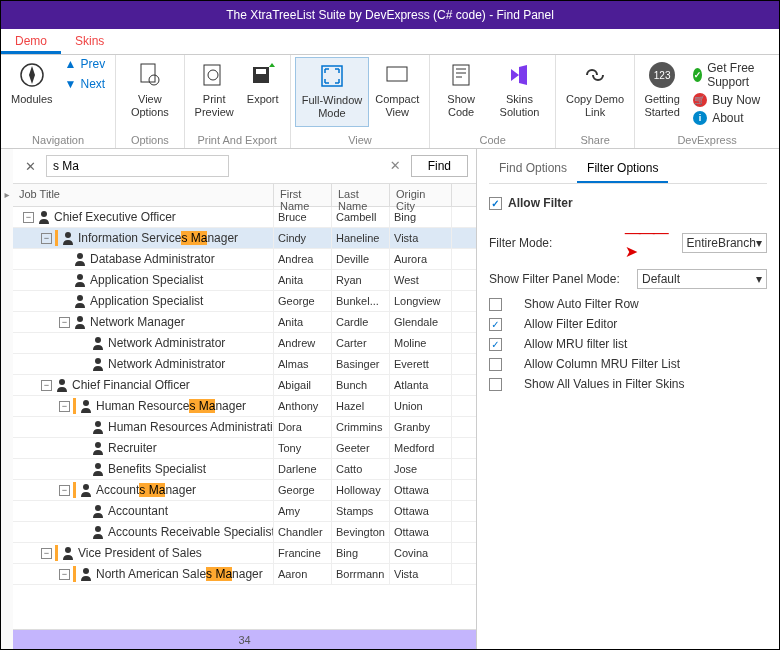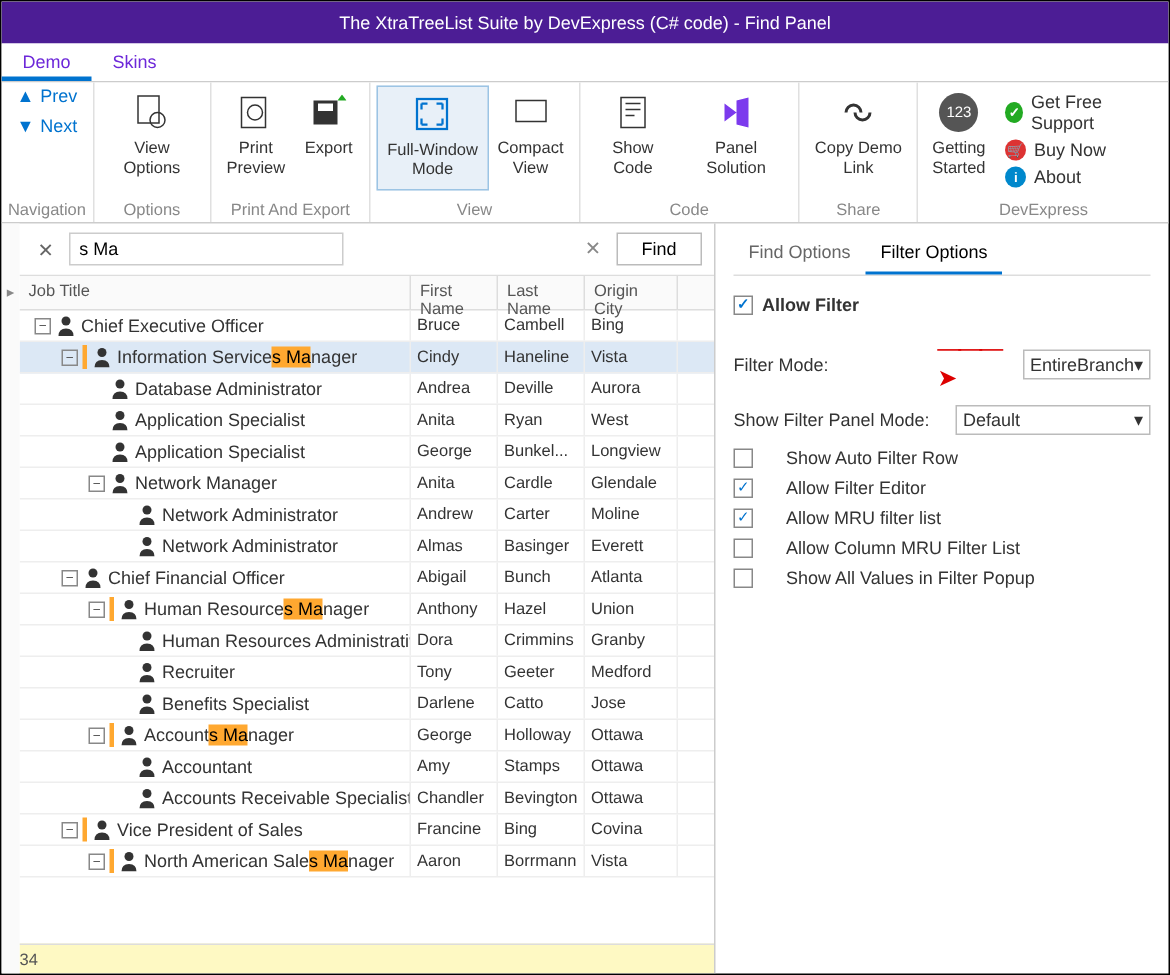--- a/index.html
+++ b/index.html
@@ -1,19 +1,19 @@
 <!DOCTYPE html>
 <html><head>
 <meta charset="utf-8">
 <style>
 *{box-sizing:border-box;margin:0;padding:0;font-family:'Segoe UI',Arial,sans-serif;font-size:12px}
 body{width:780px;height:650px;border:1px solid #000;overflow:hidden;background:#fff;color:#333}
 .titlebar{height:28px;background:#4c1d95;color:#fff;text-align:center;line-height:28px;font-size:12px}
 .menubar{height:26px;border-bottom:1px solid #ccc;display:flex;background:#fff}
-.menuitem{padding:5px 14px;cursor:pointer;color:#6d28d9}
+.menuitem{padding:5px 14px;cursor:pointer;color:#ef4444}
 .menuitem.active{border-bottom:3px solid #0073cf;padding-bottom:2px}
 .ribbon{height:94px;border-bottom:1px solid #ccc;display:flex;background:#fff}
 .rgroup{border-right:1px solid #e0e0e0;display:flex;flex-direction:column;justify-content:space-between;padding:2px 4px 0}
 .rgroup-items{display:flex;align-items:flex-start;height:74px}
 .rgroup-label{text-align:center;font-size:11px;color:#888;padding:2px 0}
 .rbtn{display:flex;flex-direction:column;align-items:center;justify-content:flex-start;padding:4px 6px;cursor:pointer;min-width:46px;text-align:center;line-height:13px;height:70px}
 .rbtn.selected{background:#e8f0f8;border:1px solid #9cc4e4}
 .rbtn .ico{width:28px;height:28px;margin-bottom:4px;display:flex;align-items:center;justify-content:center}
 .rbtn .lbl{font-size:11px;color:#333}
 .navbtns{display:flex;flex-direction:column;justify-content:center;padding:0 6px;gap:6px}
@@ -35,21 +35,21 @@
 .ghead .gc{border-right:1px solid #ddd;padding:4px 6px;font-size:11px;color:#555}
 .gc1{width:261px}.gc2{width:58px}.gc3{width:58px}.gc4{width:62px}
 .gbody{overflow-y:scroll;height:calc(100% - 44px)}
 .grow{display:flex;height:21px;align-items:center;border-bottom:1px solid #eee}
 .grow.sel{background:#dce8f5}
 .grow .gc{border-right:1px solid #eee;padding:0 4px;font-size:11px;height:100%;display:flex;align-items:center;overflow:hidden;white-space:nowrap}
 .treecell{display:flex;align-items:center;gap:3px}
 .exp{width:11px;height:11px;border:1px solid #888;display:inline-flex;align-items:center;justify-content:center;font-size:9px;line-height:1;cursor:pointer;color:#555;flex-shrink:0}
 .hl{background:#ffa830;color:#000}
 .pico{width:14px;height:14px;flex-shrink:0}
-.statusbar{height:20px;background:#fef9c3;border-top:1px solid #ddd;line-height:20px;font-size:11px;color:#555}
+.statusbar{height:20px;background:#c4b5fd;border-top:1px solid #ddd;text-align:center;line-height:20px;font-size:11px;color:#555}
 .tabs{display:flex;border-bottom:1px solid #ddd;margin-bottom:12px}
 .tab{padding:6px 10px;cursor:pointer;color:#666;font-size:12px}
 .tab.active{color:#000;border-bottom:2px solid #0073cf}
 .opt-head{display:flex;align-items:center;gap:6px;font-weight:bold;margin-bottom:14px;font-size:13px}
 .opt-row{display:flex;align-items:center;margin-bottom:8px;gap:8px}
 .opt-label{width:140px;font-size:12px}
 .opt-sel{flex:1;border:1px solid #bbb;height:20px;padding:0 4px;font-size:11px;background:#fff;display:flex;align-items:center;justify-content:space-between}
 .chk{display:flex;align-items:center;gap:22px;margin-bottom:6px;font-size:12px;cursor:pointer}
 .chkbox{width:13px;height:13px;border:1px solid #888;display:inline-flex;align-items:center;justify-content:center;color:#0073cf;font-size:10px}
 .arrow-red{color:#d00;font-size:16px;letter-spacing:-2px}
@@ -62,20 +62,29 @@
 <div class="titlebar">The XtraTreeList Suite by DevExpress (C# code) - Find Panel</div>
 
 <div class="menubar">
   <div class="menuitem active">Demo</div>
   <div class="menuitem">Skins</div>
 </div>
 
 <div class="ribbon">
   <div class="rgroup">
     <div class="rgroup-items">
+      <div class="rbtn">
+        <span class="ico">
+            <svg width="26" height="26">
+              <circle cx="13" cy="13" r="11" fill="none" stroke="#333" stroke-width="1.5"></circle>
+              <path d="M13 4 L16 13 L13 22 L10 13 Z" fill="#333"></path>
+            </svg>
+          </span>
+        <span class="lbl">Modules</span>
+      </div>
       <div class="navbtns">
         <div class="navbtn">
             <span>▲</span>
             <span>Prev</span>
           </div>
         <div class="navbtn">
             <span>▼</span>
             <span>Next</span>
           </div>
       </div>
@@ -155,21 +164,21 @@
             </svg>
           </span>
         <span class="lbl">Show Code</span>
       </div>
       <div class="rbtn">
         <span class="ico">
             <svg width="24" height="24">
               <path d="M4 6 L12 12 L4 18 M12 4 L20 2 L20 22 L12 20 Z" fill="#7c3aed"></path>
             </svg>
           </span>
-        <span class="lbl">Panel Solution</span>
+        <span class="lbl">Skins Solution</span>
       </div>
     </div>
     <div class="rgroup-label">Code</div>
   </div>
   <div class="rgroup">
     <div class="rgroup-items">
       <div class="rbtn">
         <span class="ico">
             <svg width="26" height="20">
               <path d="M5 10 a5 5 0 0 1 10 0 M11 10 a5 5 0 0 0 10 0" fill="none" stroke="#333" stroke-width="2"></path>
@@ -542,16 +551,16 @@
     <div class="chk">
         <span class="chkbox">✓</span>
         <span>Allow MRU filter list</span>
       </div>
     <div class="chk">
         <span class="chkbox"></span>
         <span>Allow Column MRU Filter List</span>
       </div>
     <div class="chk">
         <span class="chkbox"></span>
-        <span>Show All Values in Filter Popup</span>
+        <span>Show All Values in Filter Skins</span>
       </div>
   </div>
 </div>
 
 </body></html>

